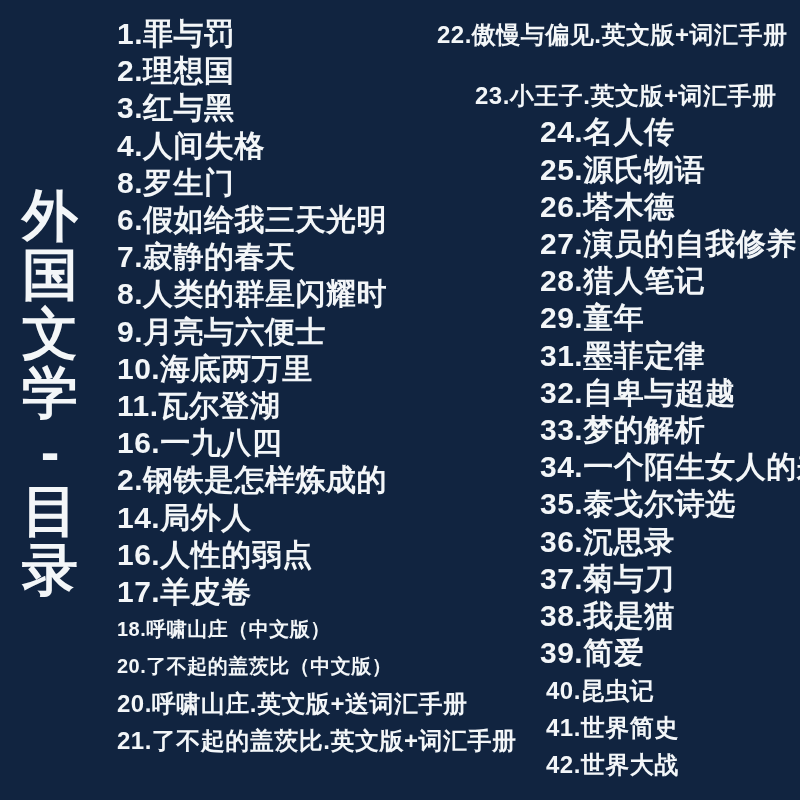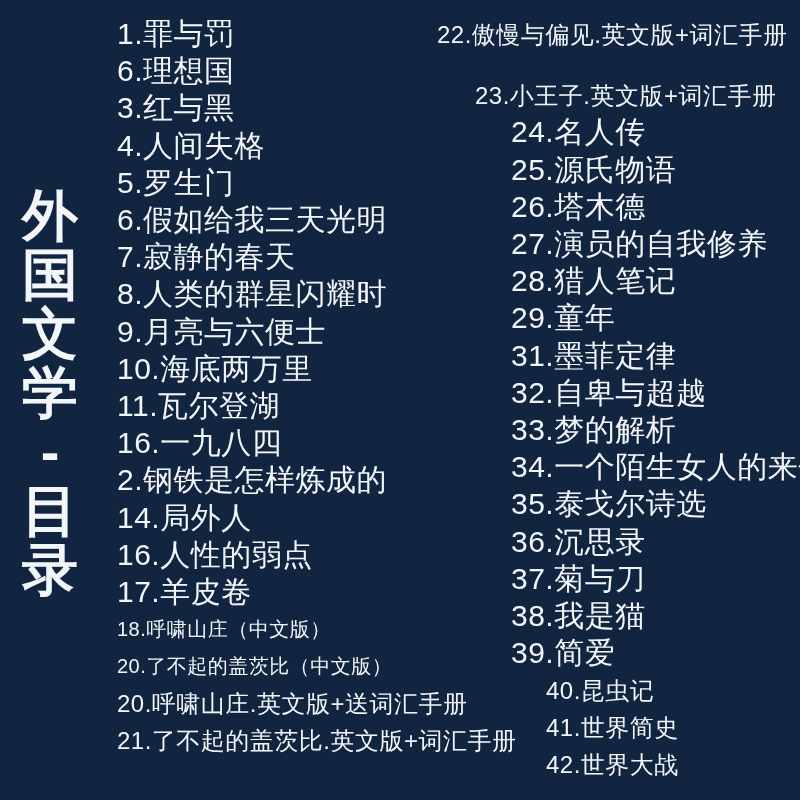--- a/index.html
+++ b/index.html
@@ -40,31 +40,31 @@
   .list {
     position: absolute;
     top: 16px;
     left: 0;
     width: 800px;
   }
   .row {
     height: 37.2px;
     display: flex;
     align-items: center;
-    font-weight: normal;
+    font-weight: bold;
     white-space: nowrap;
     letter-spacing: 0.5px;
   }
   
   .row.col-left { padding-left: 117px; }
 
   
   .row.ind-a { padding-left: 437px; }
   .row.ind-b { padding-left: 475px; margin-top: 24px; }
-  .row.ind-c { padding-left: 511px; }
+  .row.ind-c { padding-left: 511px; margin-left: 29px; }
   .row.ind-d { padding-left: 546px; }
 
   
   .fs-l { font-size: 30px; }
   .fs-m { font-size: 20px; }
   .fs-s { font-size: 24px; }
 </style>
 </head>
 <body>
 
@@ -75,24 +75,24 @@
     <div class="tchar">国</div>
     <div class="tchar">文</div>
     <div class="tchar">学</div>
     <div class="tchar">-</div>
     <div class="tchar">目</div>
     <div class="tchar">录</div>
   </div>
 
   <div class="list">
     <div class="row col-left fs-l">1.罪与罚</div>
-    <div class="row col-left fs-l">6.理想国</div>
+    <div class="row col-left fs-l">2.理想国</div>
     <div class="row col-left fs-l">3.红与黑</div>
     <div class="row col-left fs-l">4.人间失格</div>
-    <div class="row col-left fs-l">5.罗生门</div>
+    <div class="row col-left fs-l">8.罗生门</div>
     <div class="row col-left fs-l">6.假如给我三天光明</div>
     <div class="row col-left fs-l">7.寂静的春天</div>
     <div class="row col-left fs-l">8.人类的群星闪耀时</div>
     <div class="row col-left fs-l">9.月亮与六便士</div>
     <div class="row col-left fs-l">10.海底两万里</div>
     <div class="row col-left fs-l">11.瓦尔登湖</div>
     <div class="row col-left fs-l">16.一九八四</div>
     <div class="row col-left fs-l">2.钢铁是怎样炼成的</div>
     <div class="row col-left fs-l">14.局外人</div>
     <div class="row col-left fs-l">16.人性的弱点</div>

